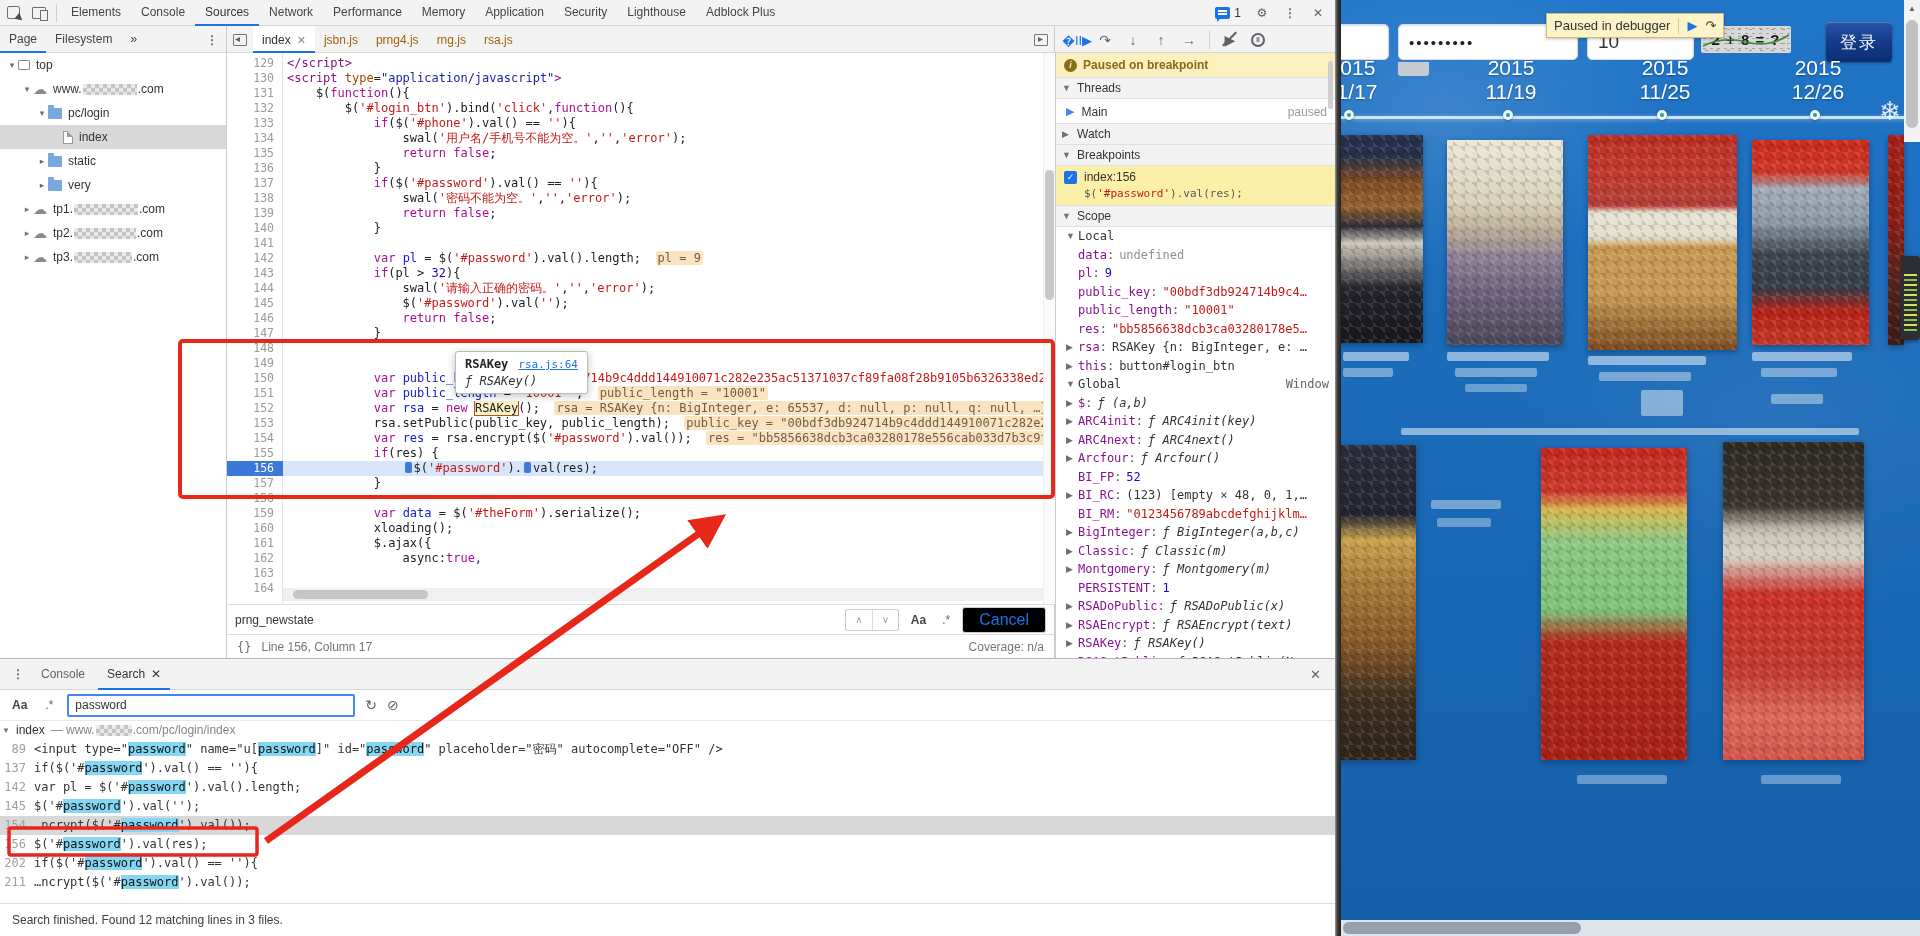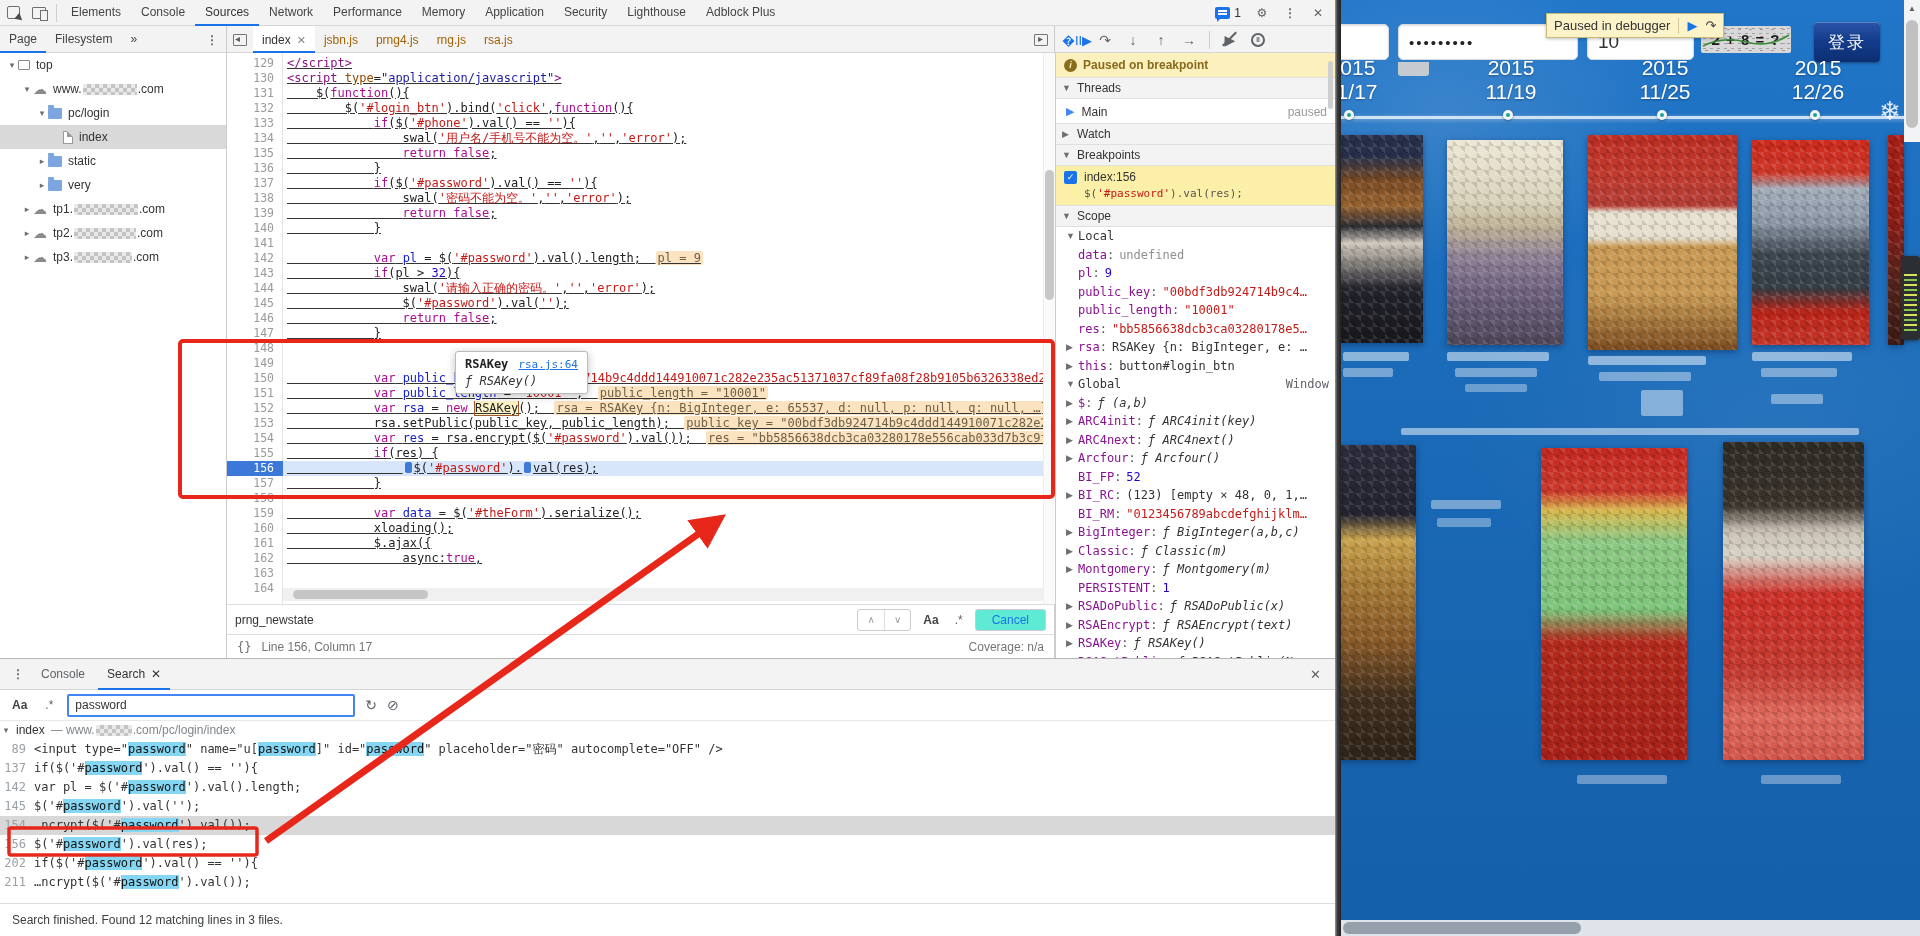--- a/index.html
+++ b/index.html
@@ -58,21 +58,21 @@
     background-image:linear-gradient(45deg,#c4c4c4 25%,transparent 25%,transparent 75%,#c4c4c4 75%),linear-gradient(45deg,#c4c4c4 25%,#e9e9e9 25%,#e9e9e9 75%,#c4c4c4 75%);
     background-size:8px 8px; background-position:0 0,4px 4px; }
 
   
   #editor { position:absolute; left:227px; top:53px; width:828px; height:551px; background:#fff; overflow:hidden; }
   #gutter { position:absolute; left:0; top:3px; width:56px; }
   .gut-line { height:15px; line-height:15px; text-align:right; padding-right:9px; color:#9a9a9a; font:11.5px/15px "DejaVu Sans Mono",monospace; cursor:pointer; }
   .gut-line.cur { background:#3b78d7; color:#fff; position:relative; }
   .gut-line.cur::after { content:""; position:absolute; right:-6px; top:1px; border-left:6px solid #3b78d7; border-top:6.5px solid transparent; border-bottom:6.5px solid transparent; }
   #gutter-bg { position:absolute; left:0; top:0; width:56px; height:551px; border-right:1px solid #e5e5e5; }
-  #code-lines { position:absolute; left:56px; top:3px; width:760px;text-decoration:underline; }
+  #code-lines { position:absolute; left:56px; top:3px; width:760px; }
   .code-line { height:15px; line-height:15px; white-space:pre; overflow:hidden; font:12px/15px "DejaVu Sans Mono",monospace; padding-left:4px; color:#202124; }
   .code-line.cur { background:#d7e6fb; }
   .sg-p{color:#202124} .sg-k{color:#aa0d91} .sg-s{color:#c41a16} .sg-n{color:#1c00cf} .sg-d{color:#1822cc}
   .sg-t{color:#881280} .sg-a{color:#994500} .sg-v{color:#1a1aa6}
   .sg-h{background:#fbe3c0;color:#6e6046;border-radius:2px;padding:0 2px}
   .sg-hl{background:#fdf3c4;outline:1px solid #a05a2c;color:#202124}
   .sg-mk{display:inline-block;width:7px;height:11px;background:#3f7ad6;border-radius:2px;margin:0 2px;vertical-align:-1px}
   #ed-hscroll { position:absolute; left:56px; top:535px; width:760px; height:13px; background:#f0f0f0; }
   #ed-hthumb { position:absolute; left:10px; top:2px; width:135px; height:9px; background:#c5c5c5; border-radius:5px; }
   #ed-vscroll { position:absolute; right:0; top:0; width:12px; height:551px; background:#fafafa; border-left:1px solid #eee; }
@@ -82,21 +82,21 @@
   #tooltip .tt-link { color:#1a73e8; text-decoration:underline; font-weight:normal; margin-left:10px; font-size:11px; }
   #tooltip .tt2 { font-style:italic; color:#333; margin-top:3px; }
 
   
   #findbar { position:absolute; left:227px; top:604px; width:828px; height:30px; background:#fff; border-top:1px solid #ddd; border-right:1px solid #ccc; display:flex; align-items:center; padding:0 8px; gap:8px; }
   #findbar input { flex:1; border:none; outline:none; font-size:12px; color:#333; background:transparent; }
   .nav-pair { display:flex; border:1px solid #ccc; border-radius:3px; overflow:hidden; }
   .nav-pair span { width:26px; height:20px; display:flex; align-items:center; justify-content:center; color:#9aa0a6; font-size:10px; cursor:pointer; }
   .nav-pair span + span { border-left:1px solid #ddd; }
   .tgl { color:#444; font-weight:bold; font-size:12px; padding:0 4px; cursor:pointer; }
-  .cancel-btn { border:1px solid #ccc; border-radius:3px; background:#5eead4; color:#1a73e8; font-size:12px; padding:3px 16px; cursor:pointer; }
+  .cancel-btn { border:1px solid #ccc; border-radius:3px; background:#000000; color:#1a73e8; font-size:16px; padding:3px 16px; cursor:pointer; }
   #srcstatus { position:absolute; left:227px; top:634px; width:828px; height:24px; background:#fff; border-top:1px solid #ddd; border-right:1px solid #ccc; display:flex; align-items:center; padding:0 10px; color:#757575; gap:10px; }
   #srcstatus .brace { font-family:"DejaVu Sans Mono",monospace; color:#6e6e6e; cursor:pointer; }
   #srcstatus .cov { margin-left:auto; }
 
   
   #dbgpane { position:absolute; left:1055px; top:53px; width:280px; height:605px; background:#fff; border-left:1px solid #ccc; overflow:hidden; font-size:12px; }
   #paused-bar { height:25px; background:#fcf0bf; border-bottom:1px solid #f0dd9a; display:flex; align-items:center; padding:0 8px; gap:6px; color:#876a1b; font-weight:bold; }
   .info-circ { width:13px; height:13px; border-radius:50%; background:#8a6d1c; color:#fcf0bf; font:bold 9px/13px "Liberation Sans",sans-serif; text-align:center; font-style:italic; }
   .sect { height:22px; background:#f3f3f3; border-bottom:1px solid #e0e0e0; border-top:1px solid #e0e0e0; display:flex; align-items:center; padding:0 6px; gap:5px; cursor:pointer; margin-top:-1px; }
   .sarr { color:#6e6e6e; font-size:9px; width:10px; }
@@ -145,21 +145,21 @@
                      radial-gradient(ellipse 500px 300px at 75% 45%, rgba(255,255,255,.06), transparent 65%),
                      linear-gradient(180deg,#2176c9 0%,#1b6cba 35%,#155fa9 100%); }
   .pg-input { position:absolute; background:#fff; border:1px solid #d8dce2; border-radius:5px; box-shadow:inset 0 1px 2px rgba(0,0,0,.12); font-family:"Liberation Sans",sans-serif; }
   #toast { position:absolute; left:205px; top:13px; height:25px; background:#fdf3c9; border:1px solid #c9b97a; display:flex; align-items:center; padding:0 7px; gap:8px; font-size:13px; color:#333; z-index:8; box-shadow:0 1px 3px rgba(0,0,0,.25); }
   #toast .tsep { width:1px; height:16px; background:#d6cba0; }
   #toast .tic { font-size:13px; cursor:pointer; }
   #captcha { position:absolute; left:360px; top:26px; width:90px; height:27px; border-radius:2px; color:#1a1a1a; font:bold 15px/27px "Liberation Sans",sans-serif; text-align:center; letter-spacing:1px;
     background-color:#d8d8d8;
     background-image:radial-gradient(#9aa5aa 1px, transparent 1.4px), radial-gradient(#b89090 1px, transparent 1.4px);
     background-size:7px 5px, 11px 7px; }
-  #login-btn { position:absolute; left:473px; top:22px; width:66px; height:40px; border:none; border-radius:4px; color:#fff; font-size:17px; cursor:pointer; letter-spacing:2px;
+  #login-btn { position:absolute; left:485px; top:22px; width:66px; height:40px; border:none; border-radius:4px; color:#fff; font-size:17px; cursor:pointer; letter-spacing:2px;
     background:linear-gradient(180deg,#2a55a8 0%,#153c8c 45%,#0c2f72 100%); box-shadow:0 1px 3px rgba(0,0,0,.4), inset 0 1px 0 rgba(255,255,255,.25); }
   .tl-label { position:absolute; width:90px; text-align:center; color:#fff; font-size:21px; line-height:24px; text-shadow:0 1px 2px rgba(0,0,30,.35); }
   #tl-line { position:absolute; left:0; top:116px; width:579px; height:3px; background:rgba(235,245,250,.85); box-shadow:0 1px 4px rgba(255,255,255,.4); }
   .tl-dot { position:absolute; top:110px; width:10px; height:10px; border-radius:50%; background:#1aa598; border:3px solid #f2f7f9; box-shadow:0 1px 3px rgba(0,0,0,.35); }
   .thumb { position:absolute; border-radius:1px; box-shadow:0 2px 6px rgba(0,10,40,.35); }
   .thumb::after { content:""; position:absolute; inset:0;
     background-image:linear-gradient(45deg,rgba(255,255,255,.10) 25%,transparent 25%,transparent 75%,rgba(255,255,255,.10) 75%),
                      linear-gradient(45deg,rgba(0,0,0,.12) 25%,transparent 25%,transparent 75%,rgba(0,0,0,.12) 75%);
     background-size:12px 12px; background-position:0 0,6px 6px; }
   .bbar { position:absolute; background:#fff; border-radius:2px; }

